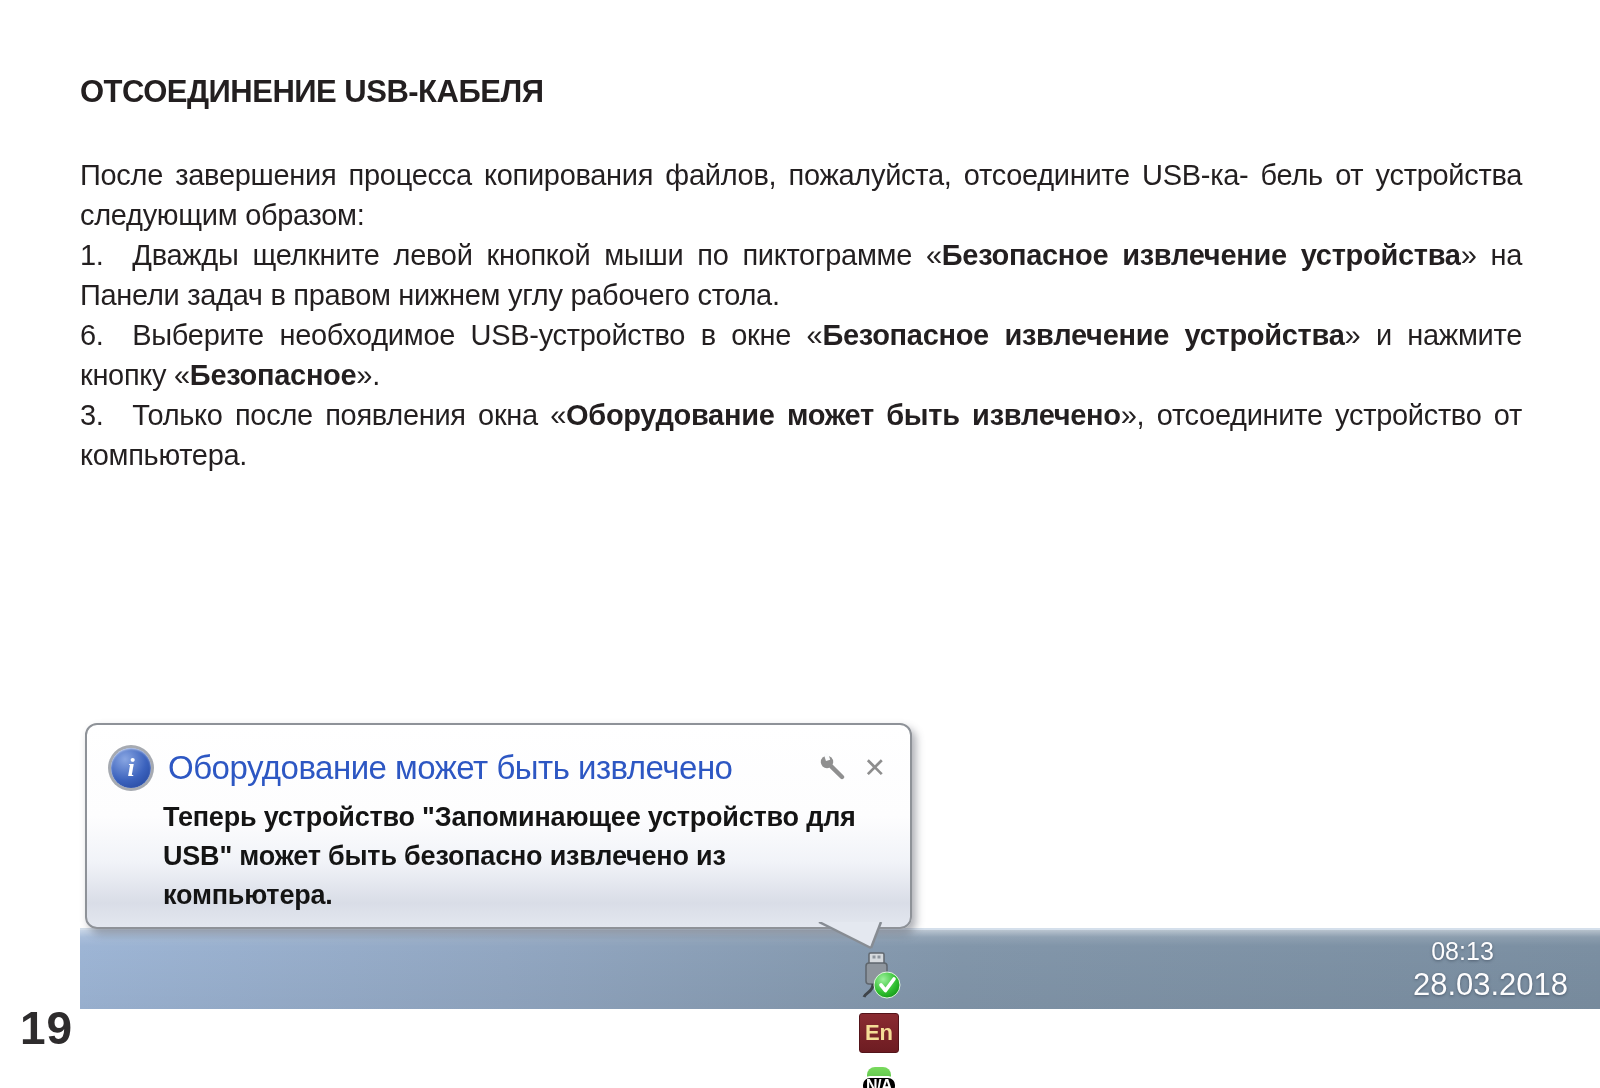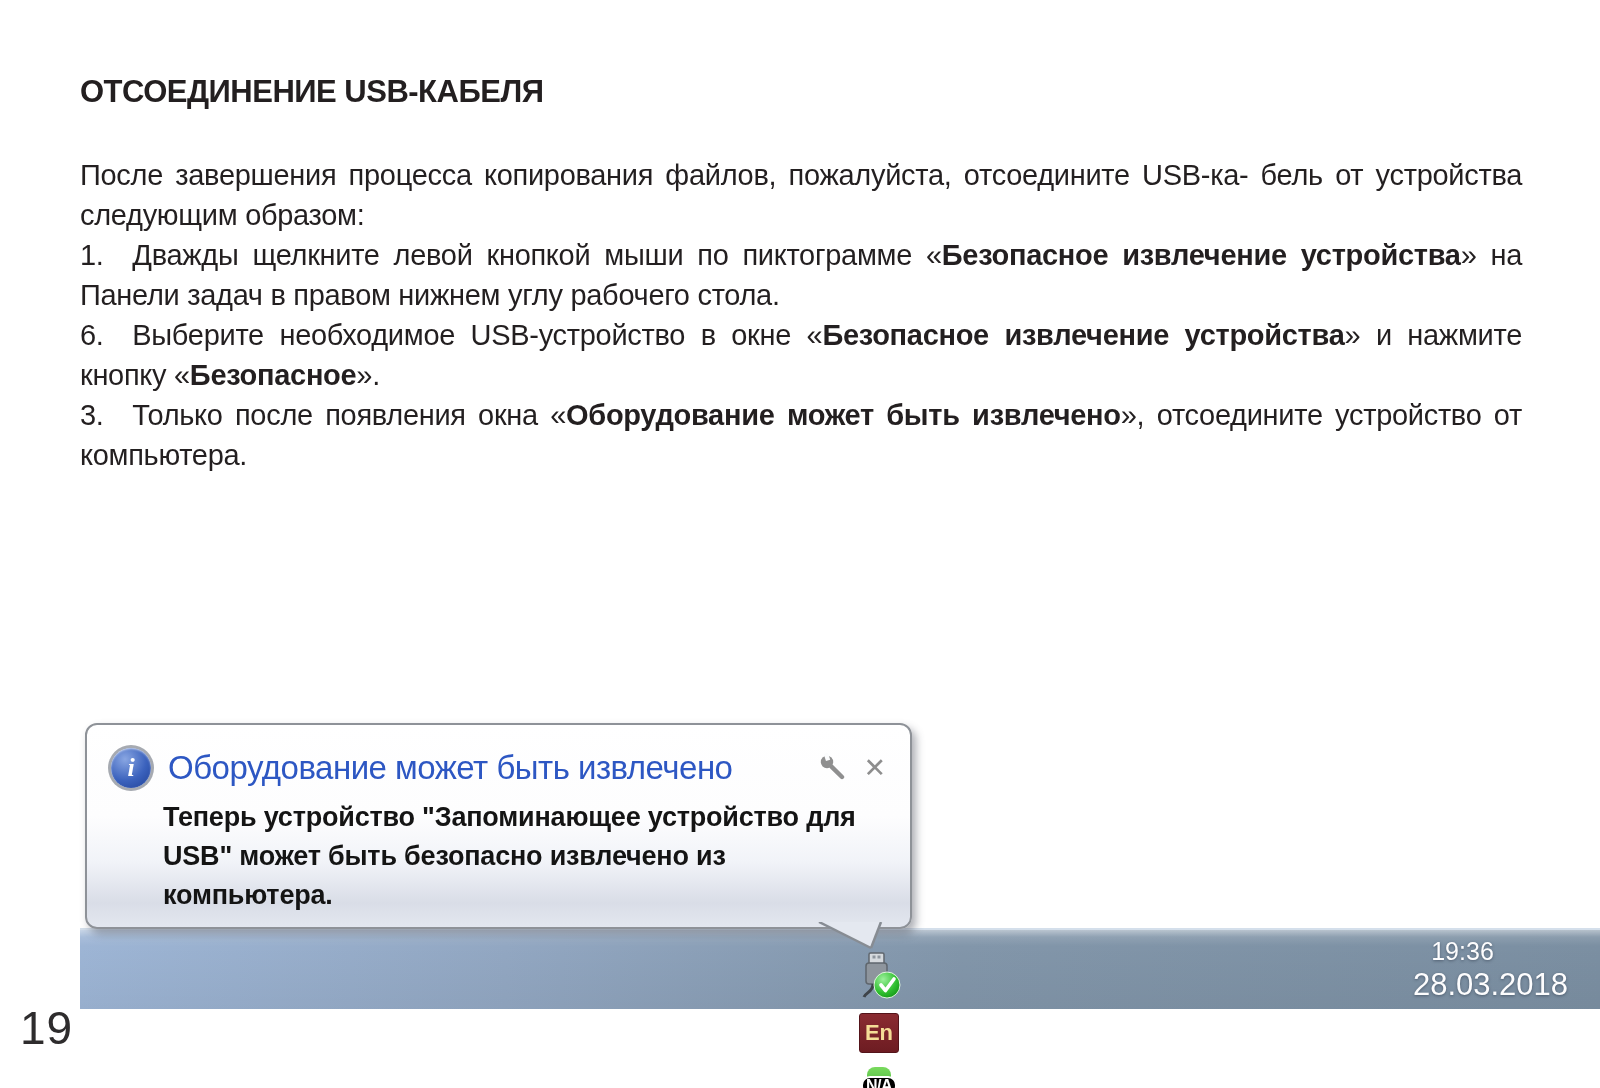--- a/index.html
+++ b/index.html
@@ -59,21 +59,21 @@
                border:1px solid #9db9d6;display:flex;align-items:center;justify-content:center;
                color:#1e6fc0;font-size:12px;font-weight:700;}
 
   
   .clock{position:absolute;right:2px;top:936px;width:215px;text-align:center;color:#fdfdfe;z-index:2;
          text-shadow:0 1px 3px rgba(40,50,65,.55);cursor:pointer;}
   .clock .time{font-size:25px;line-height:30px;padding-right:56px;}
   .clock .date{font-size:31px;line-height:38px;}
 
   .page-number{position:absolute;left:20px;top:1002px;font-size:46px;line-height:52px;
-               color:#2e2c2d;letter-spacing:1px;}
+               color:#2e2c2d;letter-spacing:1px;font-weight:bold;}
 </style>
 </head>
 <body>
 
 <div class="page">
 
   <div class="content">
     <h1 class="doc-title">ОТСОЕДИНЕНИЕ USB-КАБЕЛЯ</h1>
 
     <p class="bodytext intro"><span>После завершения процесса копирования файлов, пожалуйста, отсоедините USB-ка- бель от устройства следующим образом:</span></p>
@@ -195,19 +195,19 @@
       <svg width="40" height="46" viewBox="0 0 40 46">
         <path d="M11 5 v38" stroke="#f2f5f9" stroke-width="3.5"></path>
         <path d="M13 6.5 L33 10 L27.5 14.5 L33 19 L13 21.5 Z" fill="#f4f7fa" stroke="#aab4bd" stroke-width="1"></path>
         <path d="M13 21.5 L24 20 L21 17.5 L13 18.5 Z" fill="#c3ccd5"></path>
       </svg>
     </div>
 
   </div>
 
   <div class="clock">
-    <div class="time">19:36</div>
+    <div class="time">08:13</div>
     <div class="date">28.03.2018</div>
   </div>
 
   <div class="page-number">19</div>
 
 </div>
 
 </body></html>

